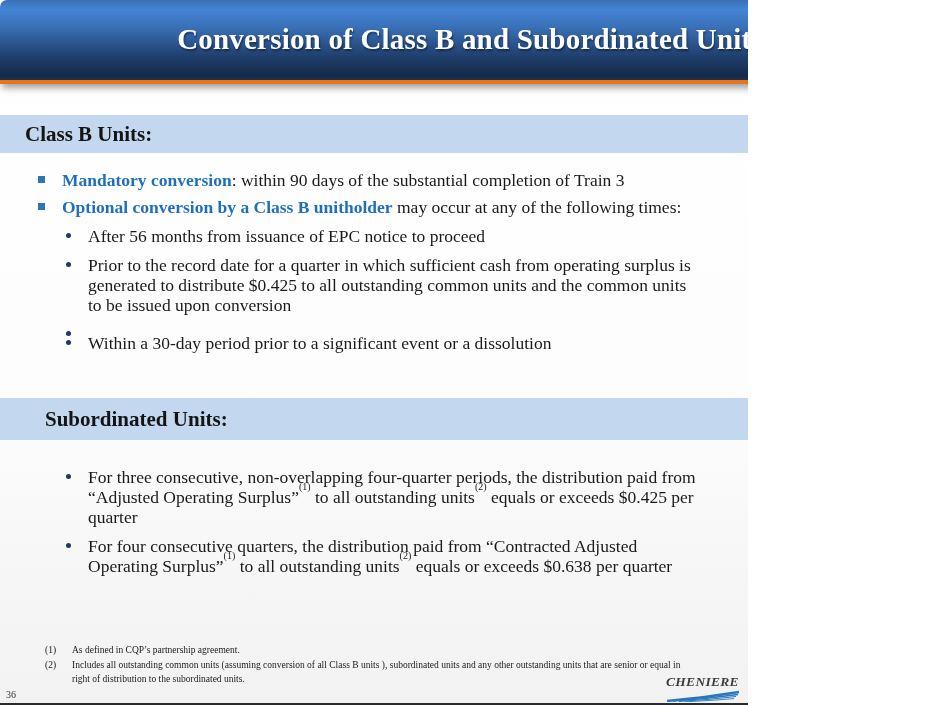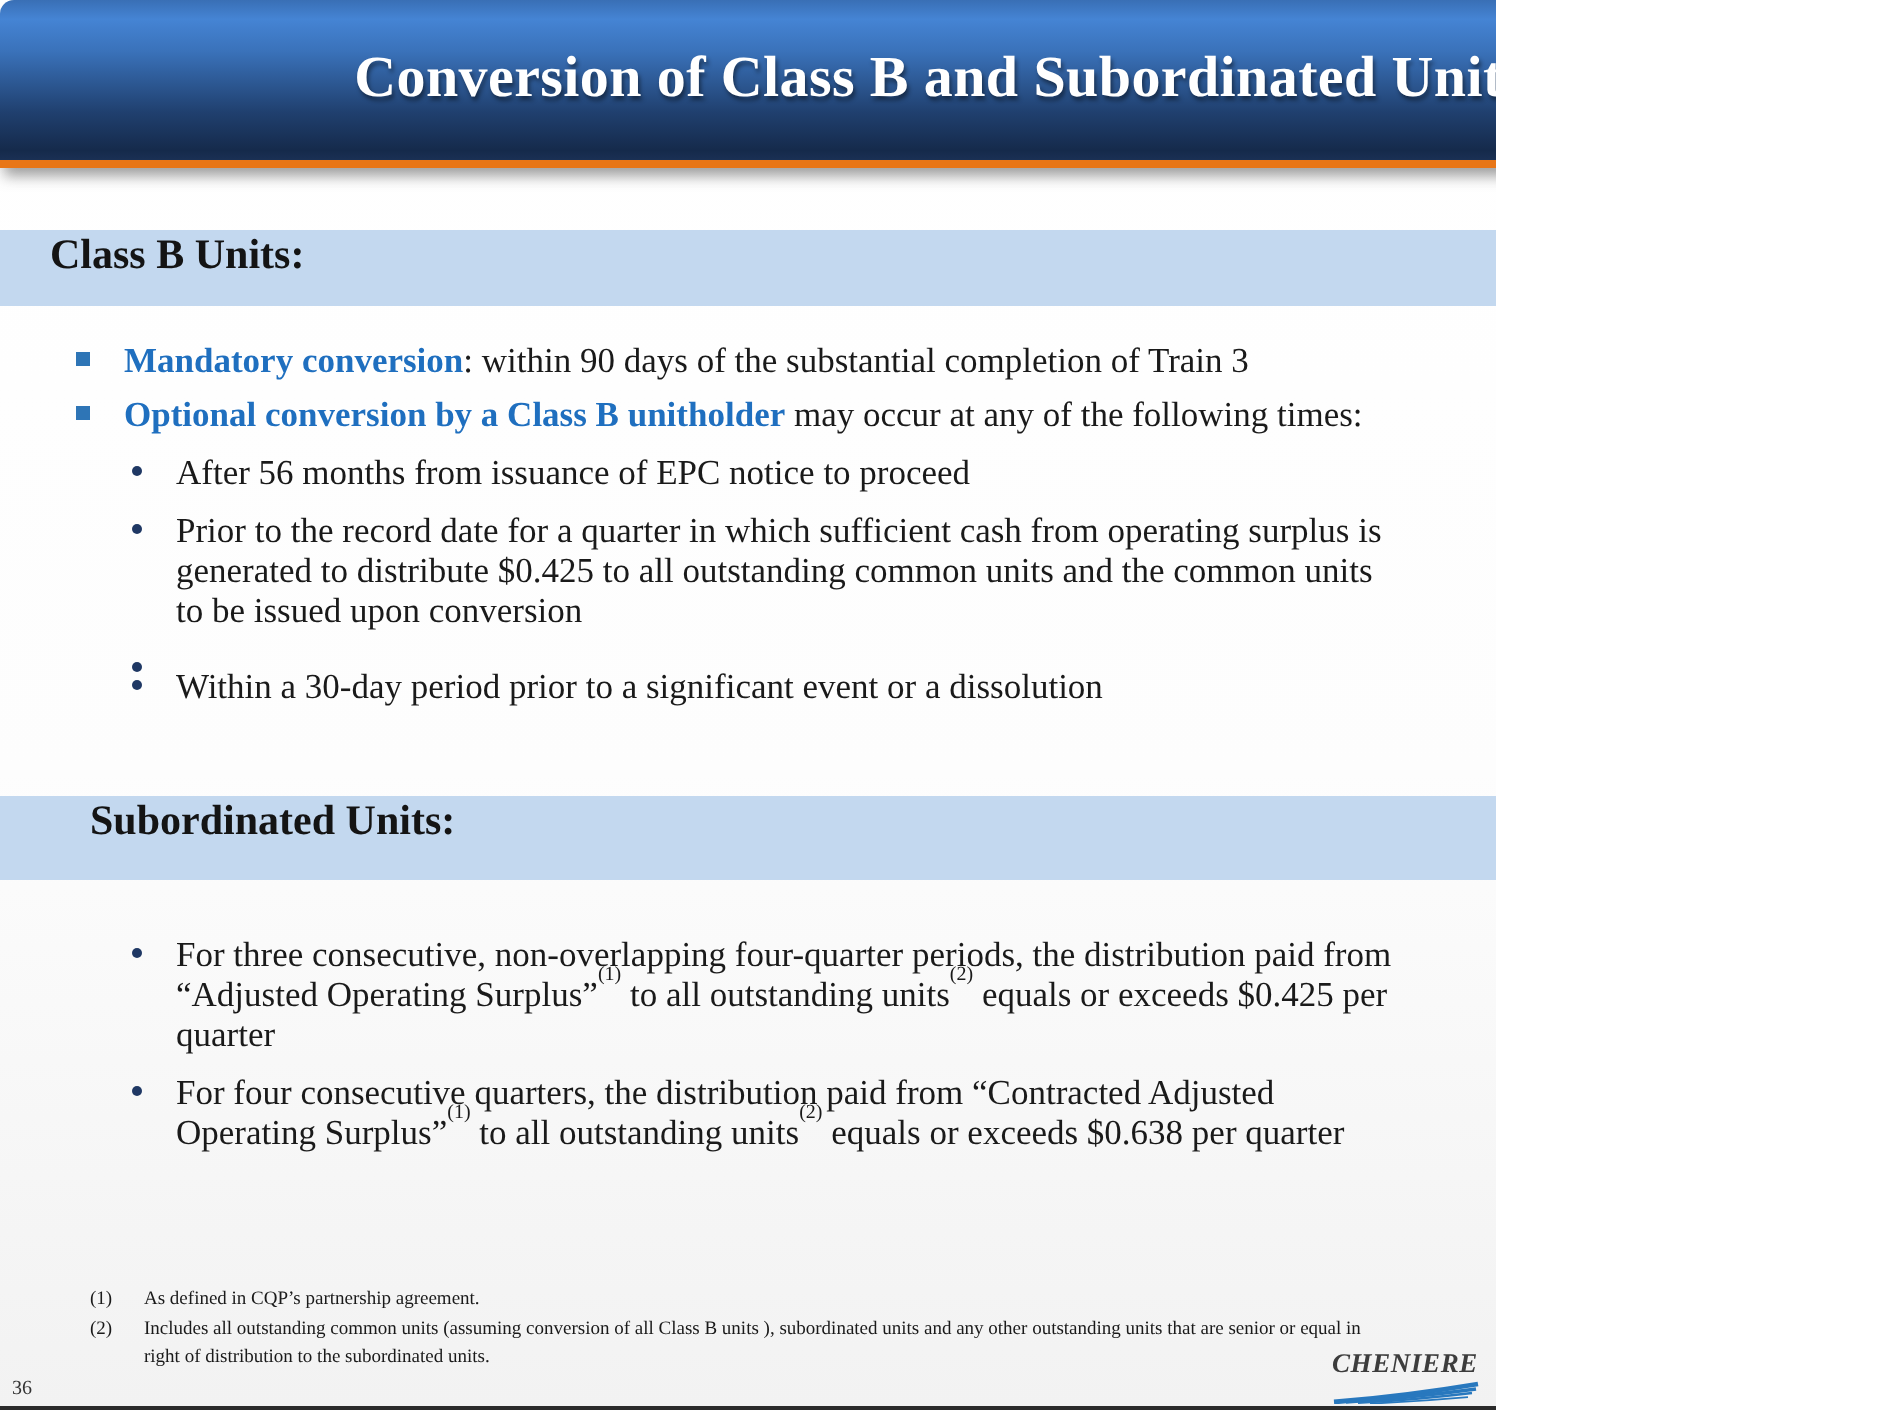--- a/index.html
+++ b/index.html
@@ -18,21 +18,21 @@
     box-shadow:0 6px 7px -2px rgba(80,80,80,0.55);
   }
   .header .title{
     margin:0;text-align:center;line-height:78px;color:#ffffff;
     font-size:29px;font-weight:bold;letter-spacing:0.2px;
     text-shadow:1px 2px 2px rgba(0,0,0,0.45);
   }
   
   .band{
     position:absolute;left:0;width:100%;box-sizing:border-box;
-    background:#c3d8ef;display:flex;
+    background:#c3d8ef;display:flex;align-items:center;
     padding-left:25px;font-weight:bold;color:#141414;font-size:21px;
   }
   .band1{top:115px;height:38px;}
   .band2{top:398px;height:42px;padding-left:45px;}
   
   .content{
     position:absolute;left:36px;right:44px;color:#1a1a1a;
     font-size:17.5px;line-height:20px;
   }
   .c1{top:170px;}

